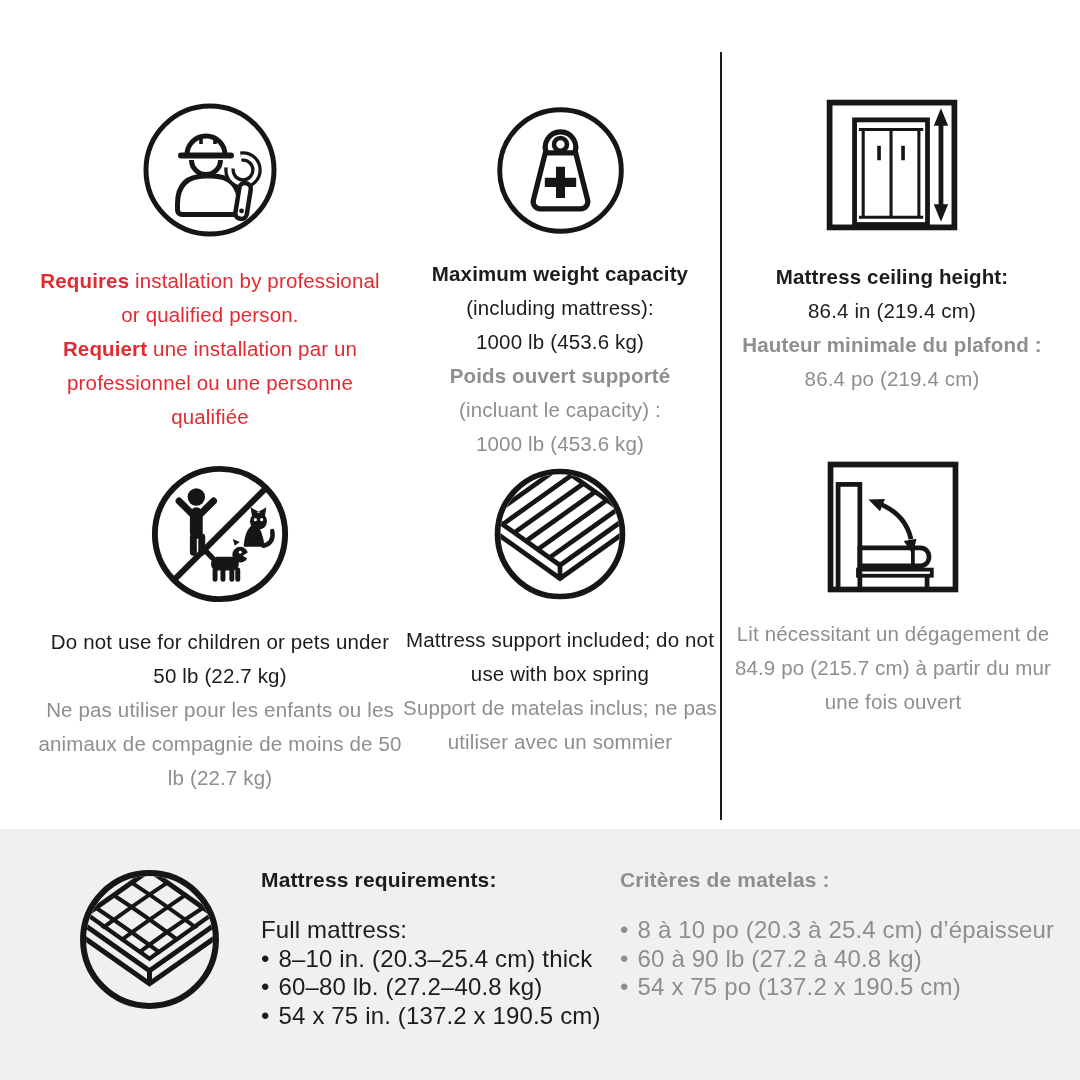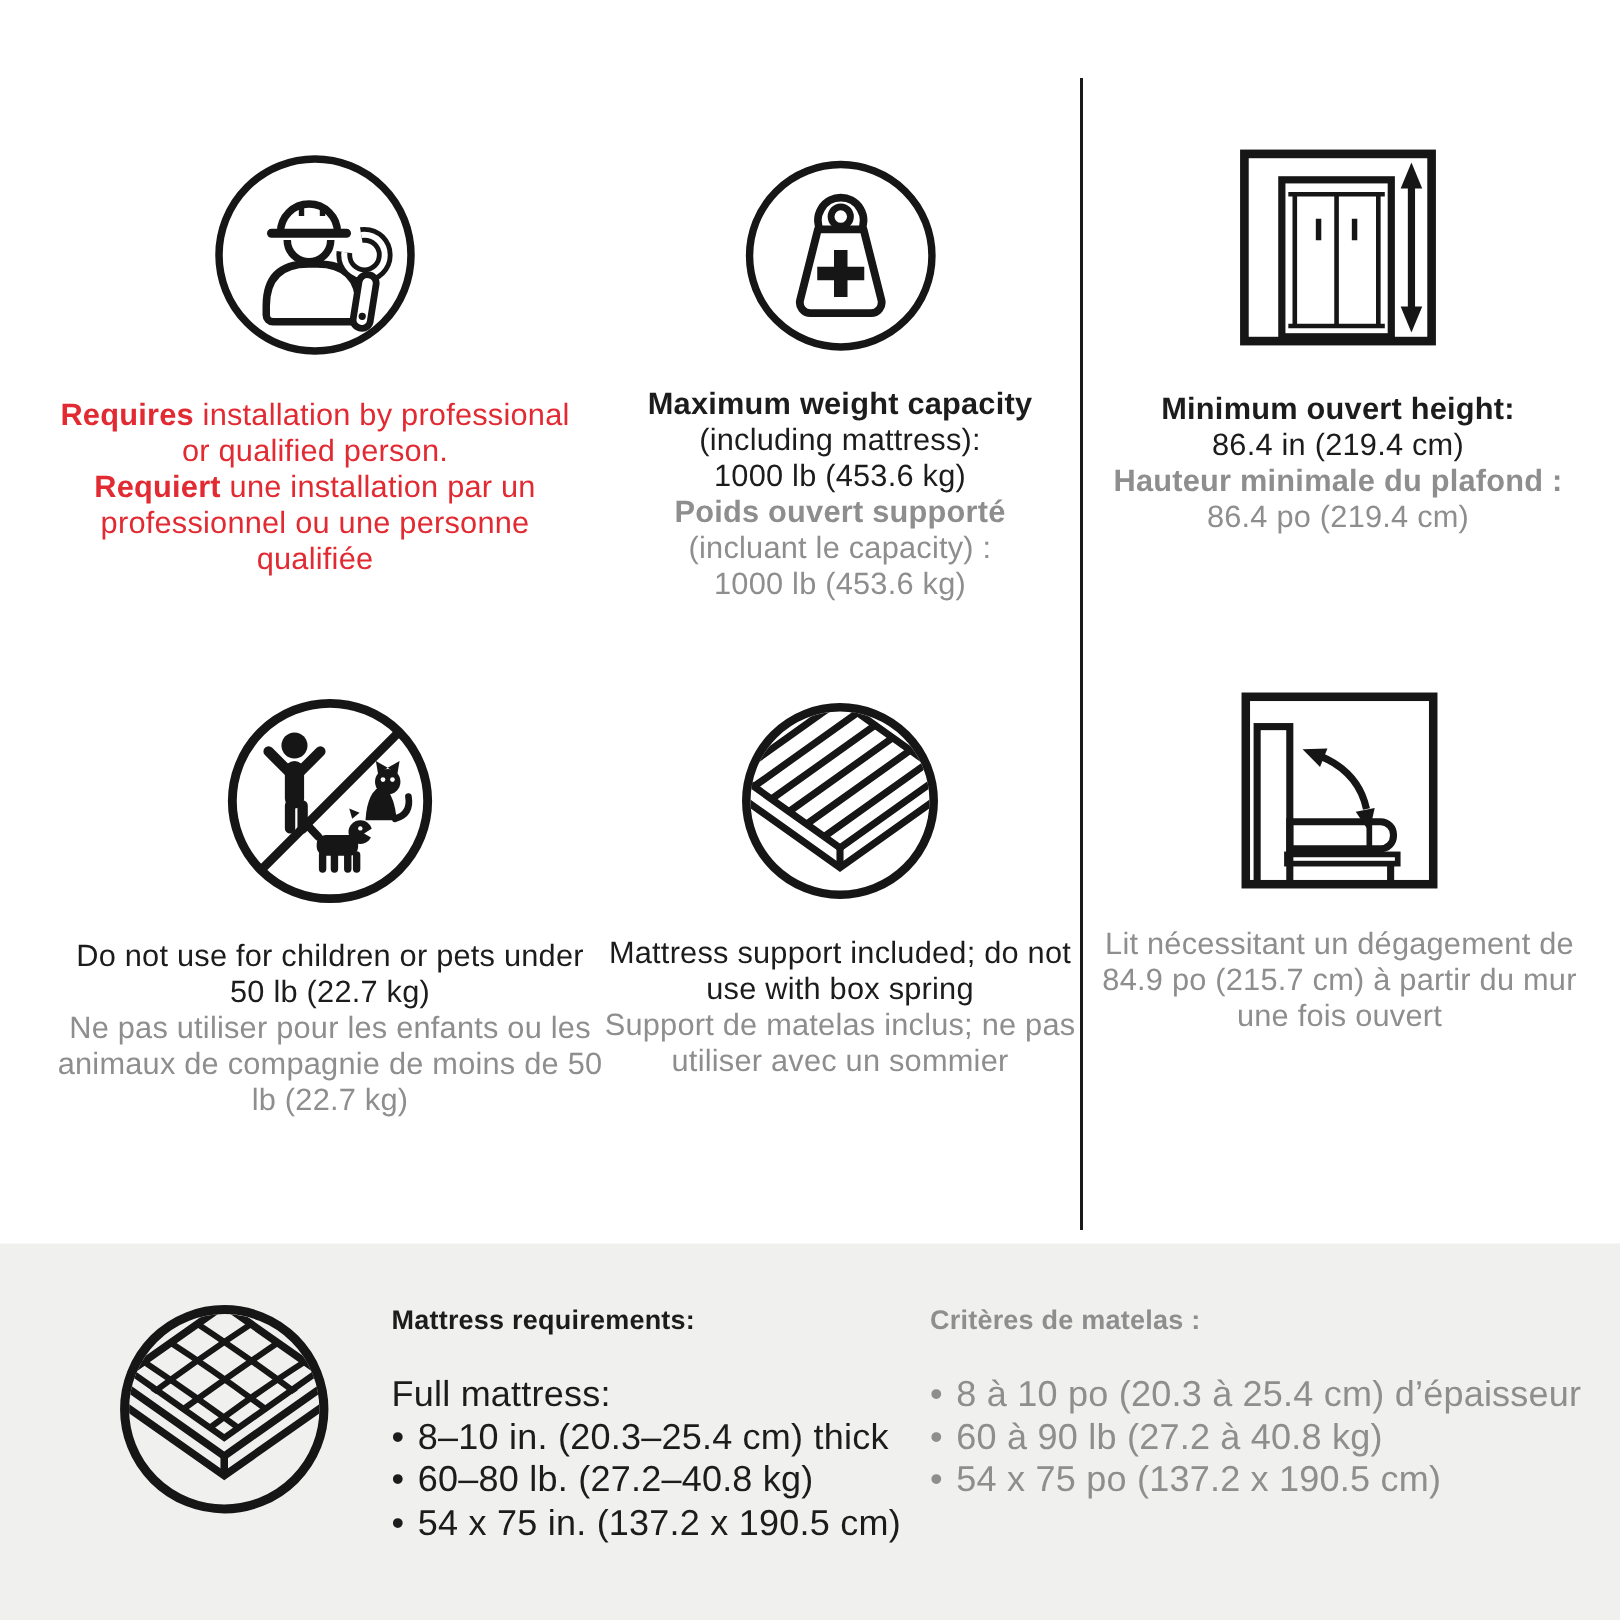--- a/index.html
+++ b/index.html
@@ -3,28 +3,28 @@
 <meta charset="utf-8">
 <style>
   html,body{margin:0;padding:0;background:#ffffff;}
   .canvas{
     position:relative;width:1080px;height:1080px;overflow:hidden;background:#ffffff;
     font-family:"Liberation Sans","DejaVu Sans",sans-serif;color:#1c1c1c;
   }
   p{margin:0;}
   .cell{position:absolute;display:flex;flex-direction:column;align-items:center;text-align:center;}
   .icon-wrap{flex:0 0 auto;}
-  .txt{font-size:20.5px;line-height:24px;letter-spacing:.15px;}
+  .txt{font-size:20.5px;line-height:34px;letter-spacing:.15px;}
   .b{font-weight:700;}
   .red{color:#e22a32;}
   .gray{color:#8e8e8e;}
   .divider{position:absolute;left:720px;top:52px;width:2px;height:768px;background:#1a1a1a;}
   .band{position:absolute;left:0;top:829px;width:1080px;height:251px;background:#f0f0ef;}
   .band-col{position:absolute;text-align:left;}
-  .band-title{font-size:18px;font-weight:700;line-height:26px;margin:0 0 23px 0;letter-spacing:.15px;}
+  .band-title{font-size:21px;font-weight:700;line-height:26px;margin:0 0 23px 0;letter-spacing:.15px;}
   .band-line{font-size:24px;line-height:28.5px;letter-spacing:.15px;}
   .bullet-row{display:flex;gap:9px;}
   .bullet-mark{flex:0 0 auto;}
   svg .st{stroke:#161616;fill:none;}
   .mt20{margin-top:20px;}
   .mt16{margin-top:16px;}
 </style>
 </head>
 <body>
 
@@ -81,21 +81,21 @@
         <rect class="st" x="10" y="10" width="130" height="130" stroke-width="6"></rect>
         <rect class="st" x="36" y="28" width="76" height="109" stroke-width="5"></rect>
         <path class="st" d="M40.5 38 h67 M40.5 129.5 h67 M45 38 v91.5 M103 38 v91.5 M74 38 v91.5" stroke-width="3.2"></path>
         <path class="st" d="M61.5 55 v15 M86.5 55 v15" stroke-width="3.8"></path>
         <path class="st" d="M126 32 v86" stroke-width="5"></path>
         <path d="M126 16 L118.5 34 h15 z" fill="#161616"></path>
         <path d="M126 134 L118.5 116 h15 z" fill="#161616"></path>
       </svg>
     </div>
     <div class="txt" style="margin-top:19px;">
-      <p class="b">Minimum ouvert height:</p>
+      <p class="b">Mattress ceiling height:</p>
       <p>86.4 in (219.4 cm)</p>
       <p class="b gray">Hauteur minimale du plafond :</p>
       <p class="gray">86.4 po (219.4 cm)</p>
     </div>
   </div>
 
   <div class="cell" style="left:38px;top:460px;width:364px;">
     <div class="icon-wrap">
       <svg width="148" height="148" viewBox="0 0 150 150">
         <circle class="st" cx="75" cy="75" r="66" stroke-width="6"></circle>

